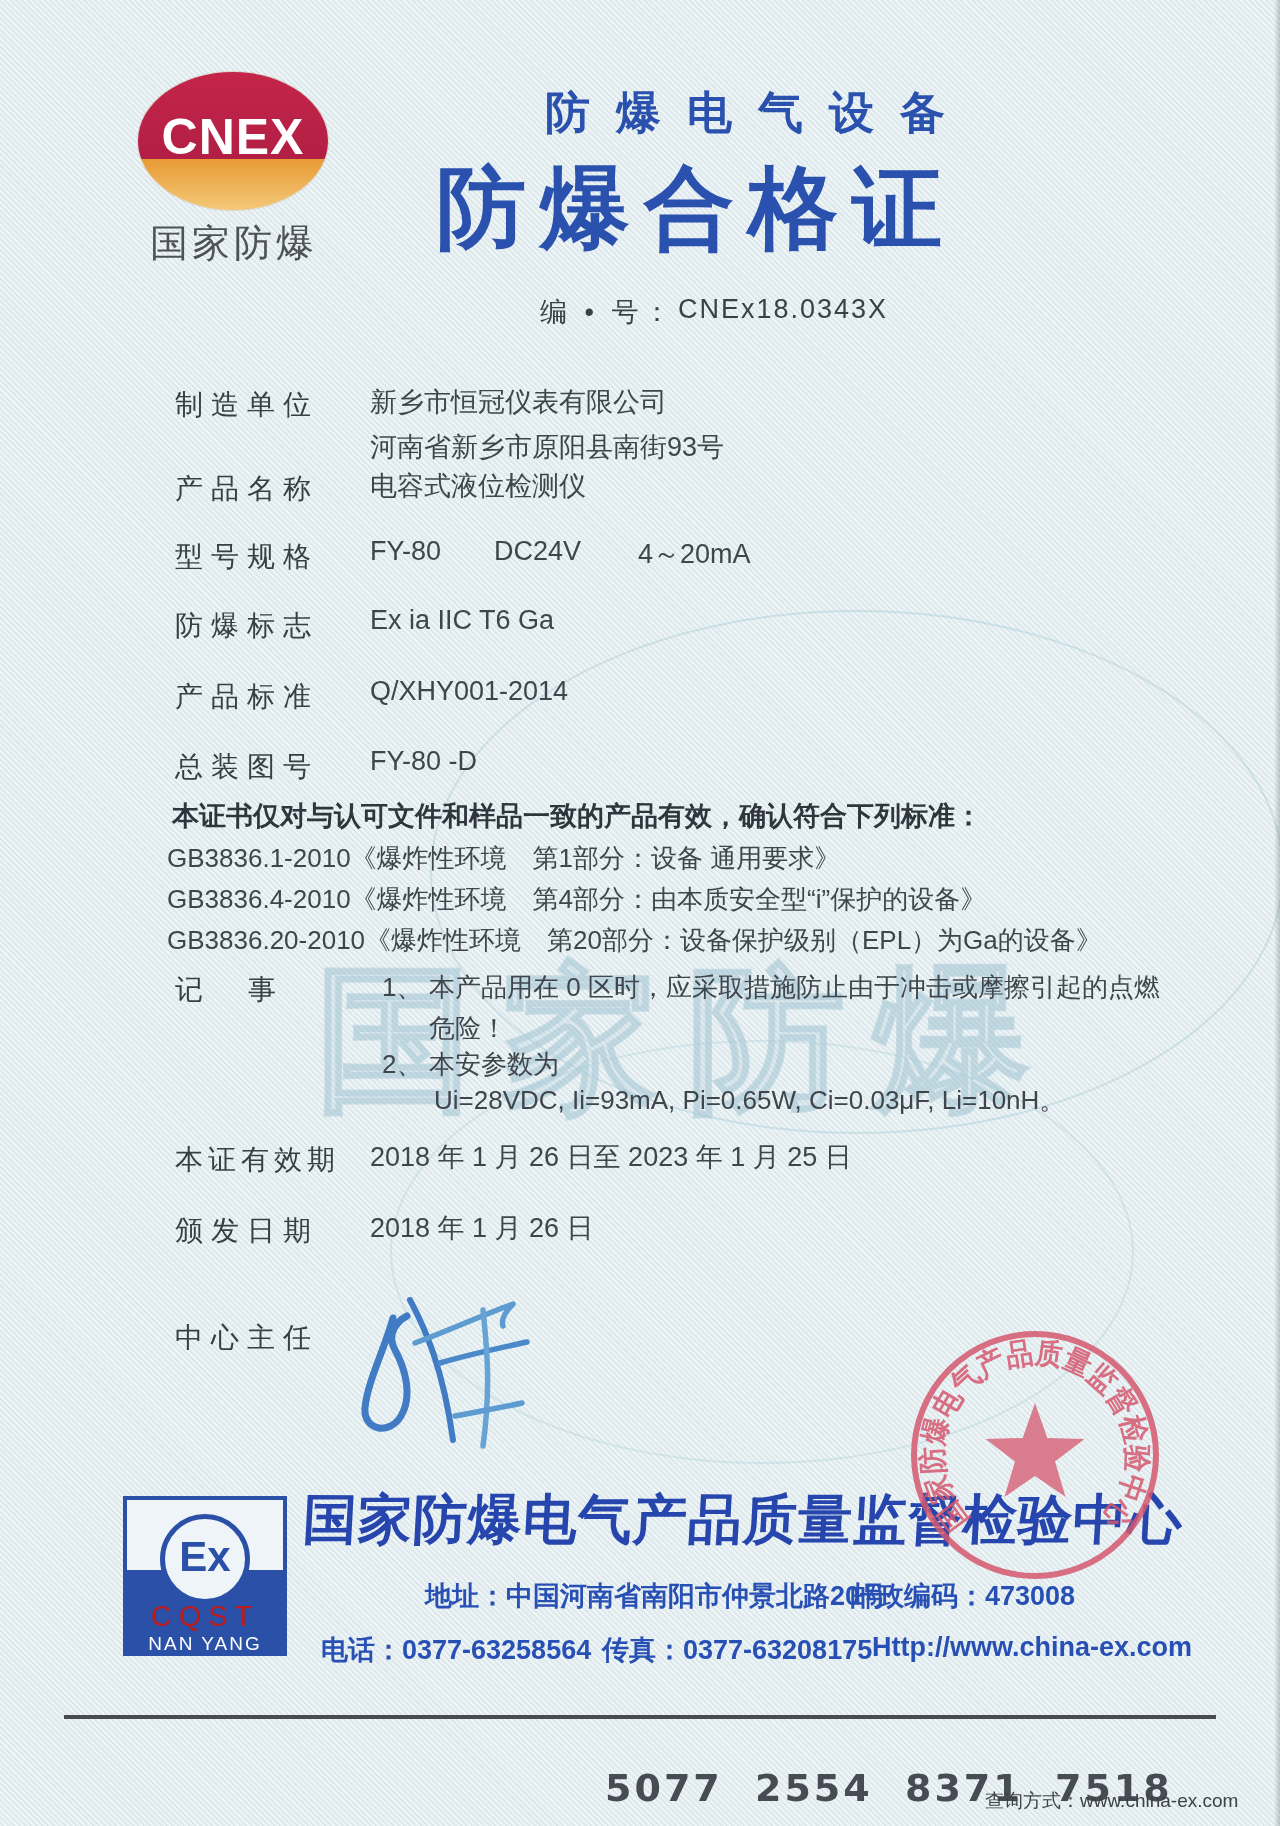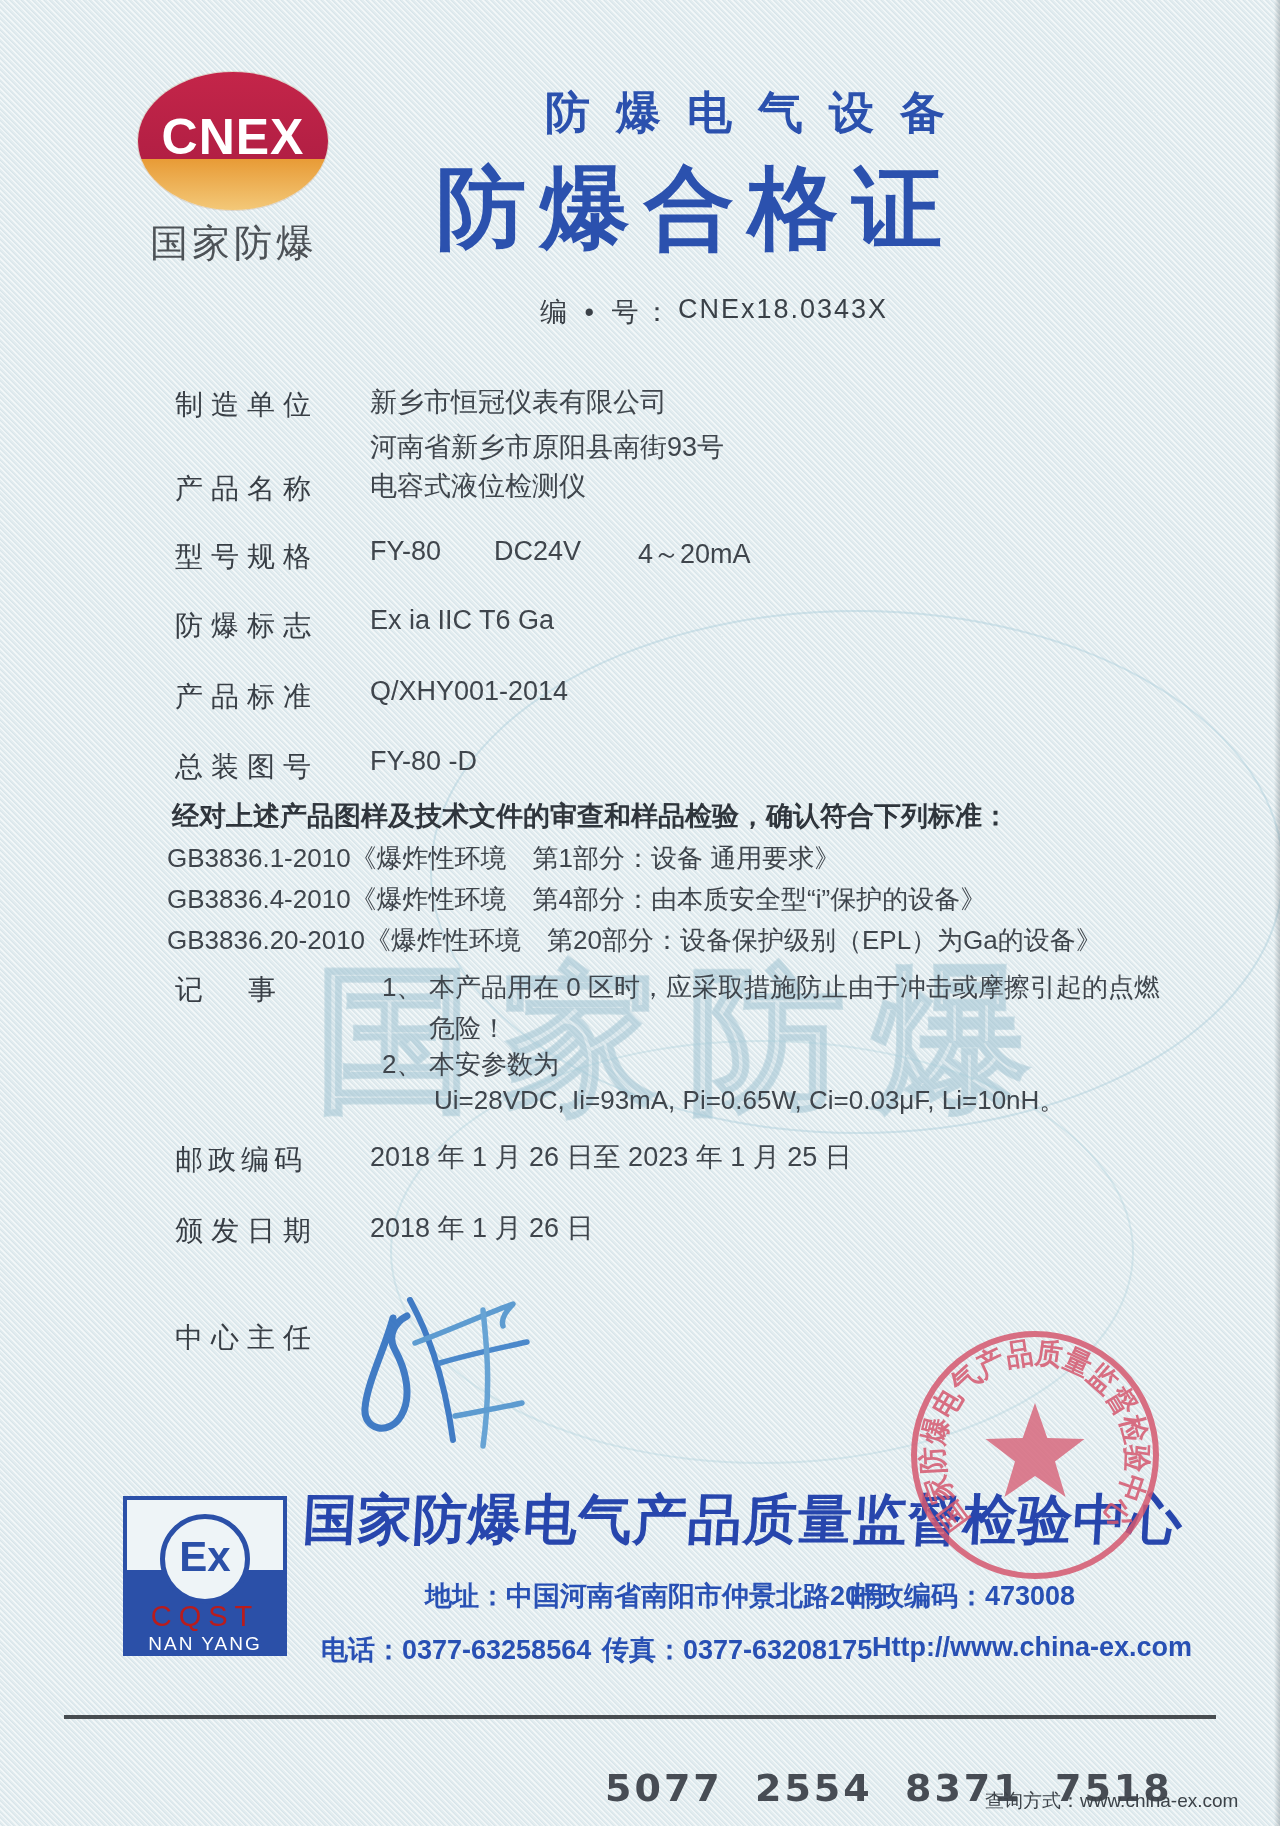--- a/index.html
+++ b/index.html
@@ -102,34 +102,34 @@
 
   <div class="lbl" style="top:607px;">防爆标志</div>
   <div class="val" style="top:605px;">Ex ia IIC T6 Ga</div>
 
   <div class="lbl" style="top:678px;">产品标准</div>
   <div class="val" style="top:676px;">Q/XHY001-2014</div>
 
   <div class="lbl" style="top:748px;">总装图号</div>
   <div class="val" style="top:746px;">FY-80 -D</div>
 
-  <div class="std-intro">经对上述产品图样及技术文件的审查和样品检验，确认符合下列标准：</div>
+  <div class="std-intro">本证书仅对与认可文件和样品一致的产品有效，确认符合下列标准：</div>
   <div class="std-item" style="top:841px;">GB3836.1-2010《爆炸性环境　第1部分：设备 通用要求》</div>
   <div class="std-item" style="top:882px;">GB3836.4-2010《爆炸性环境　第4部分：由本质安全型“i”保护的设备》</div>
   <div class="std-item" style="top:923px;">GB3836.20-2010《爆炸性环境　第20部分：设备保护级别（EPL）为Ga的设备》</div>
 
   <div class="lbl ls-wide" style="top:971px;">记事</div>
   <div class="note-num" style="top:970px;">1、</div>
   <div class="note-text" style="top:970px;">本产品用在 0 区时，应采取措施防止由于冲击或摩擦引起的点燃</div>
   <div class="note-text" style="top:1011px;">危险！</div>
   <div class="note-num" style="top:1047px;">2、</div>
   <div class="note-text" style="top:1047px;">本安参数为</div>
   <div class="note-text" style="top:1083px;left:434px;">Ui=28VDC, Ii=93mA, Pi=0.65W, Ci=0.03μF, Li=10nH。</div>
 
-  <div class="lbl" style="top:1141px;letter-spacing:5px;">邮政编码</div>
+  <div class="lbl" style="top:1141px;letter-spacing:5px;">本证有效期</div>
   <div class="val" style="top:1139px;">2018 年 1 月 26 日至 2023 年 1 月 25 日</div>
 
   <div class="lbl" style="top:1212px;">颁发日期</div>
   <div class="val" style="top:1210px;">2018 年 1 月 26 日</div>
 
   <div class="lbl" style="top:1319px;">中心主任</div>
 
   <svg class="sig" width="210" height="165" viewBox="0 0 210 165">
     <g fill="none" stroke-linecap="round" stroke-linejoin="round" opacity="0.9">
       <path d="M38,30 C30,60 12,95 10,120 C8,142 34,148 46,128 C58,108 50,80 40,62 C32,48 40,34 52,28" stroke="#2f6fc0" stroke-width="7"></path>

